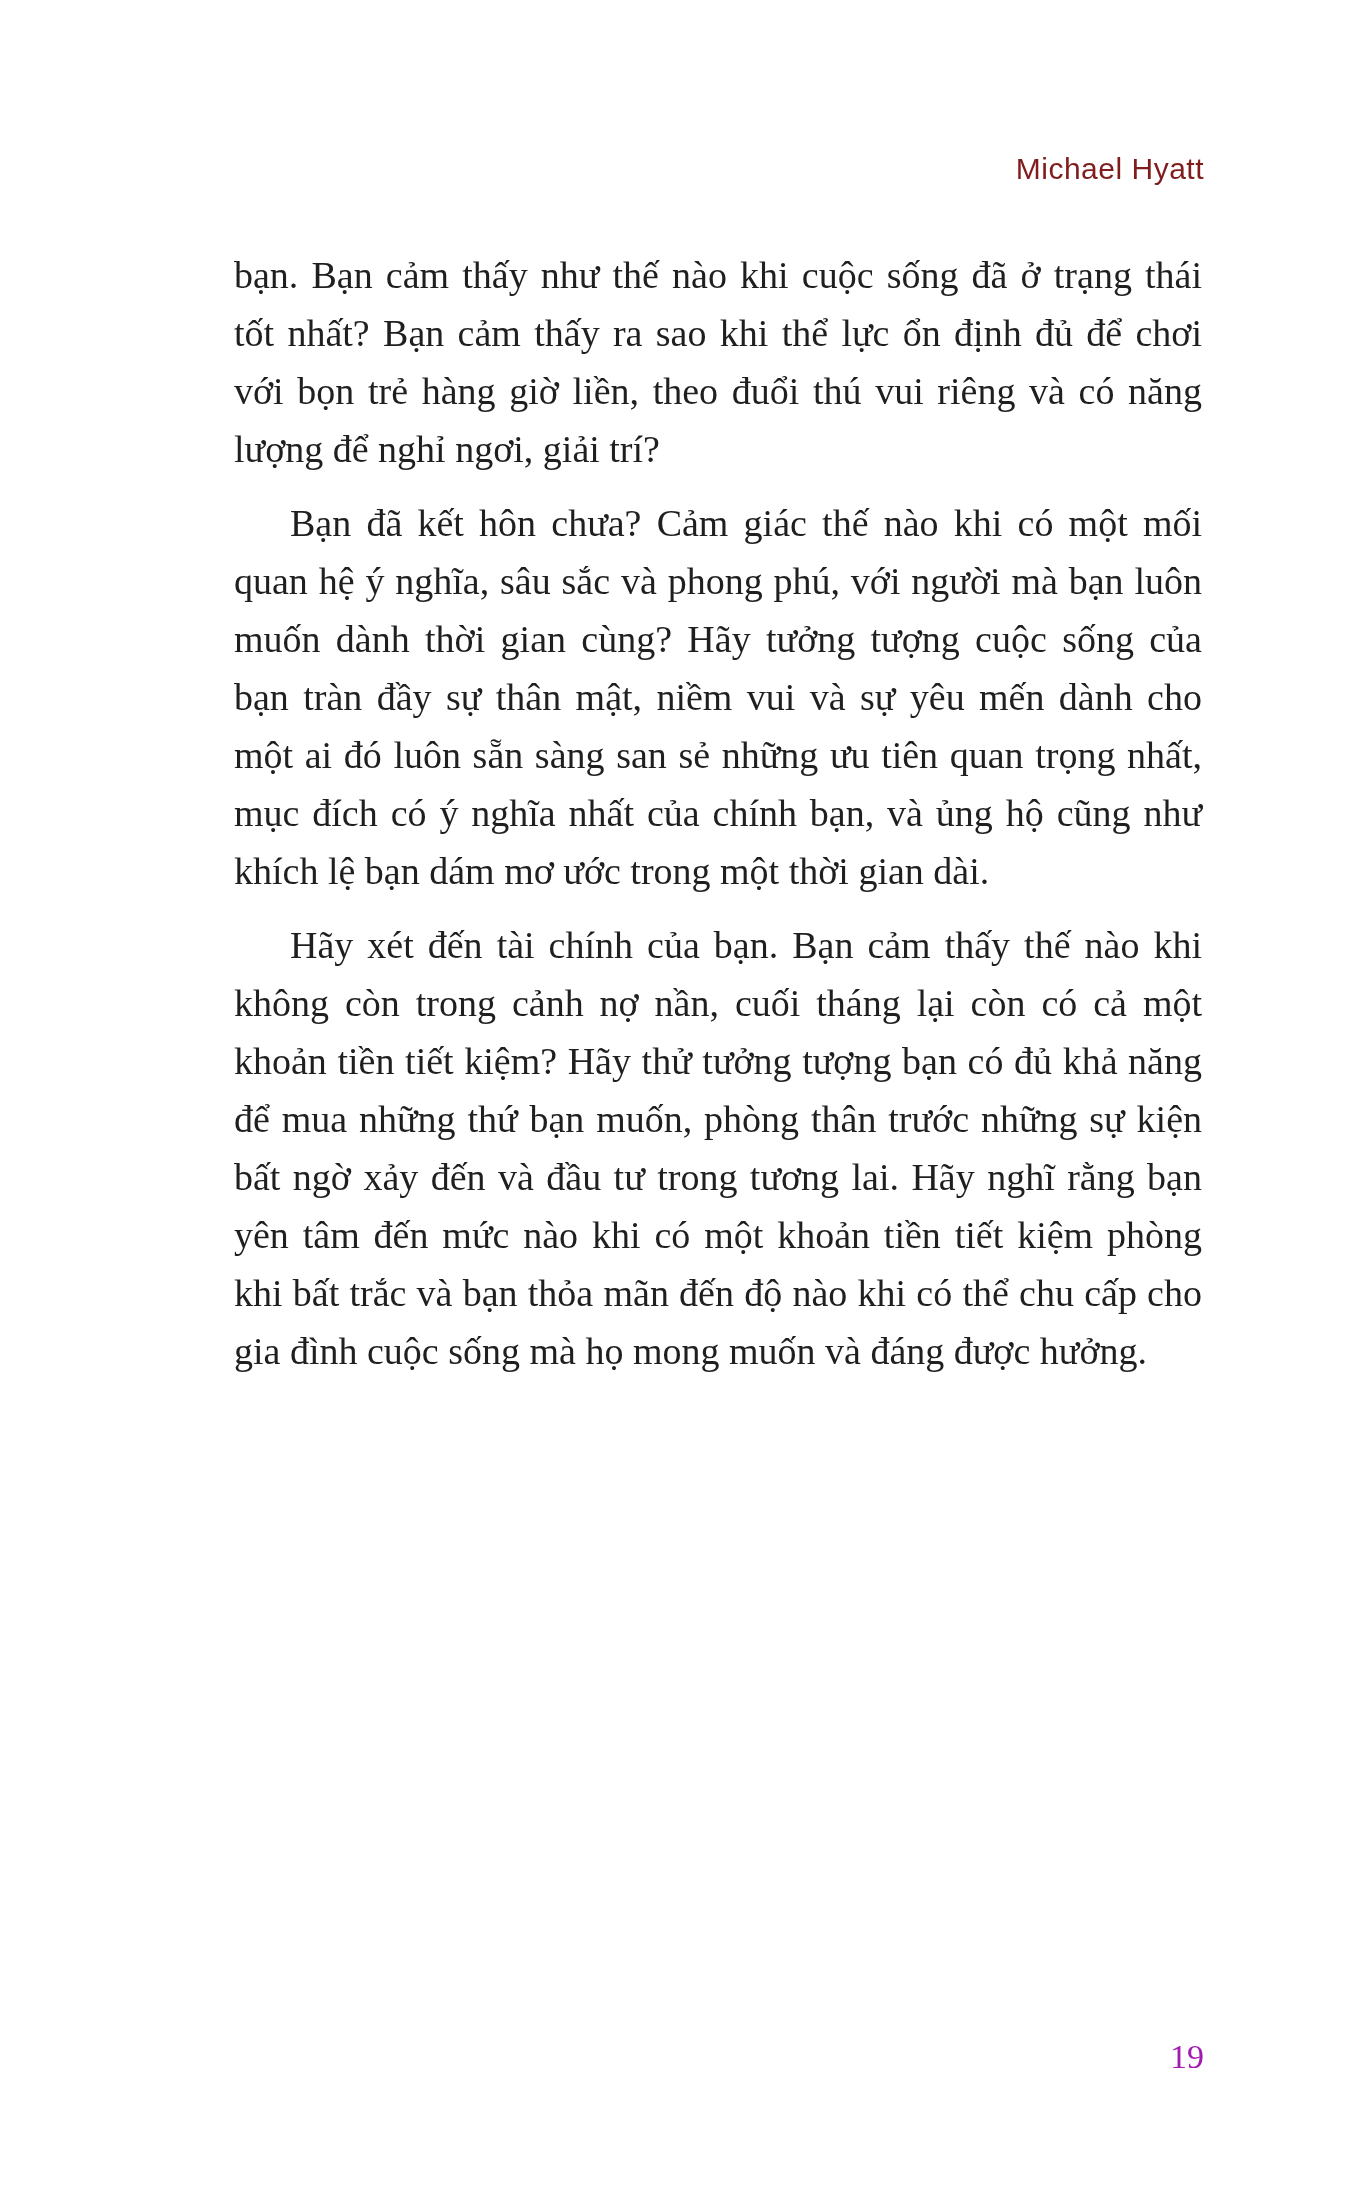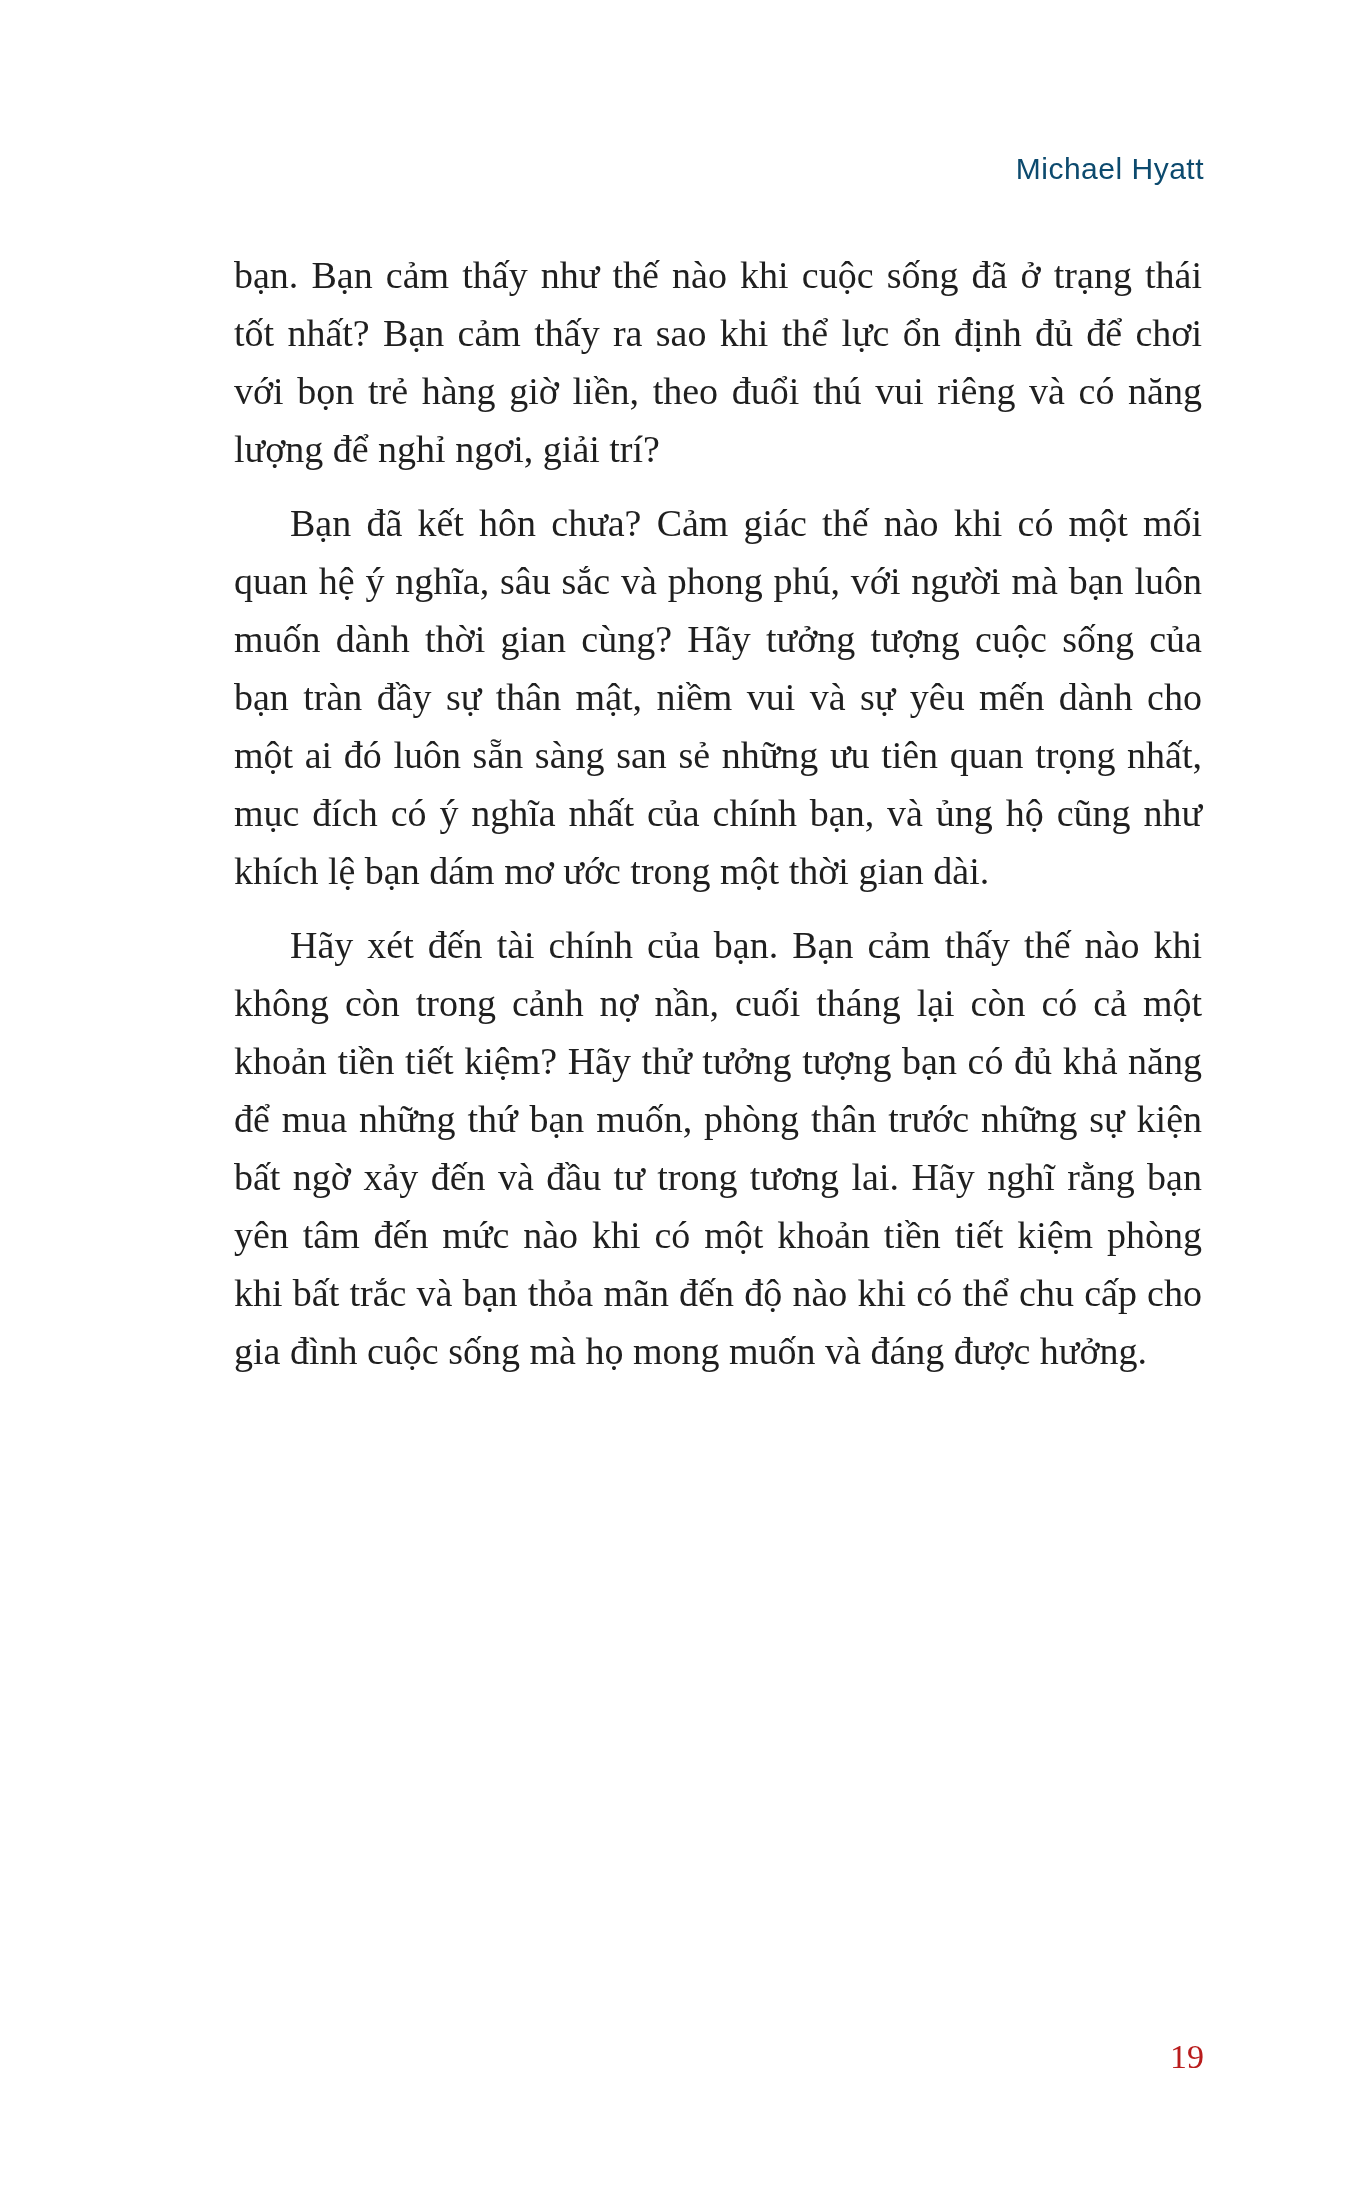--- a/index.html
+++ b/index.html
@@ -20,21 +20,21 @@
     inset: 0;
     background: #ffffff;
   }
   .running-header {
     position: absolute;
     top: 152px;
     right: 160px;
     font-family: "Liberation Sans", sans-serif;
     font-size: 30px;
     letter-spacing: 0.5px;
-    color: #0c4a6e;
+    color: #7f1d1d;
     text-align: right;
   }
   .body-text {
     position: absolute;
     top: 246px;
     left: 234px;
     width: 972px;
     font-size: 38px;
     line-height: 58px;
     text-align: justify;
@@ -46,21 +46,21 @@
     text-indent: 56px;
   }
   .para.no-indent {
     text-indent: 0;
   }
   .page-number {
     position: absolute;
     top: 2038px;
     right: 160px;
     font-size: 34px;
-    color: #b91c1c;
+    color: #a21caf;
     text-align: right;
   }
 </style>
 </head>
 <body>
 
 <div class="page">
 
   <div class="running-header">Michael Hyatt</div>
 

